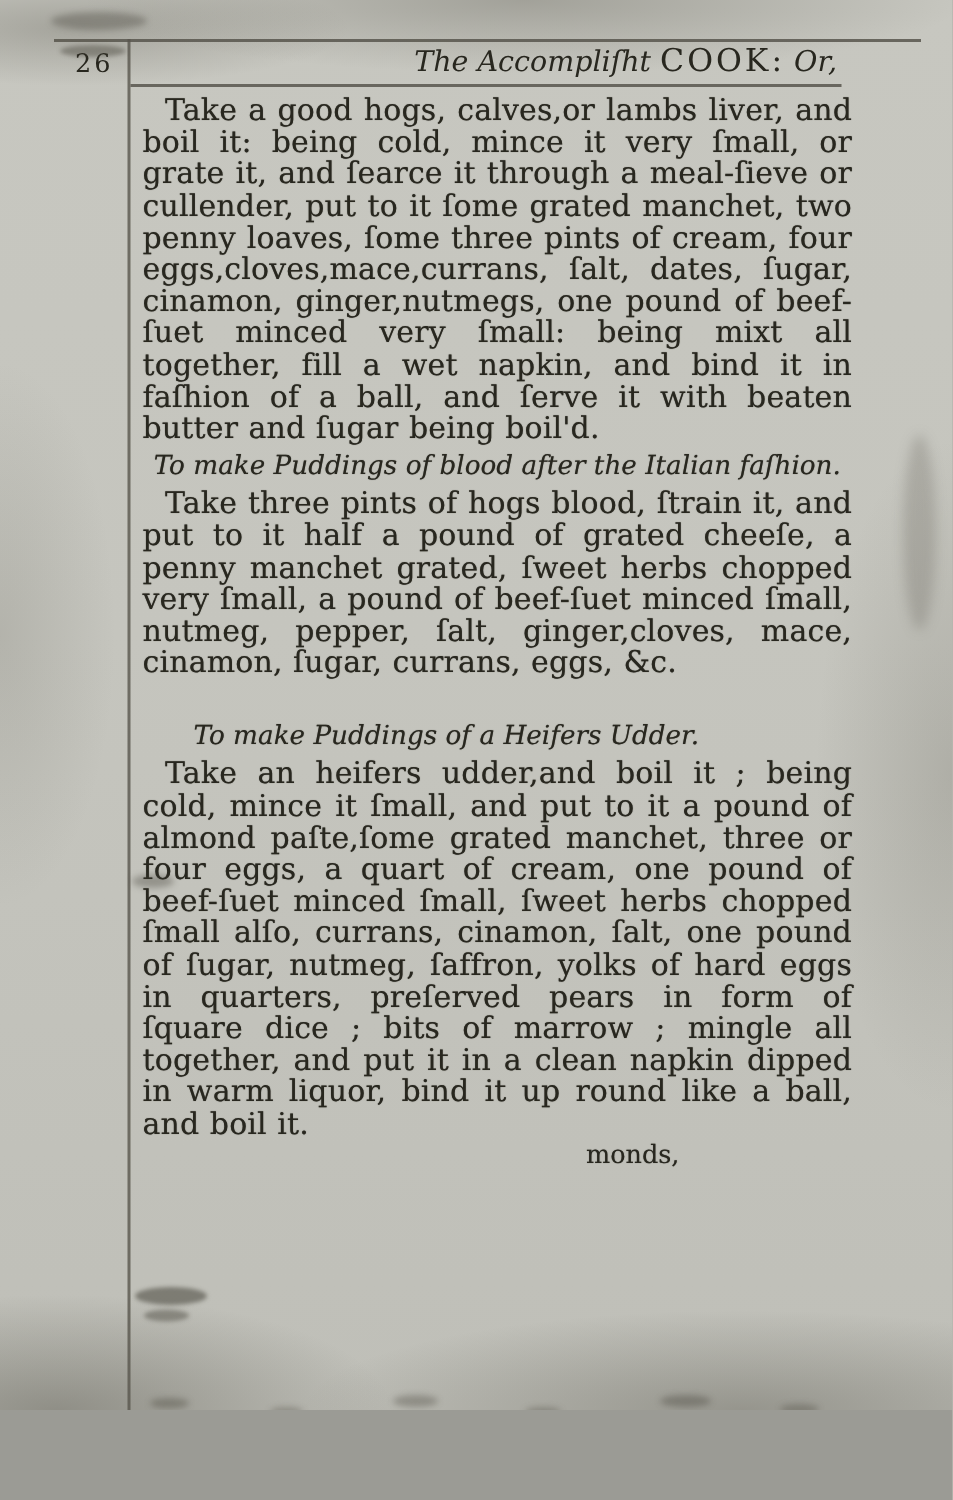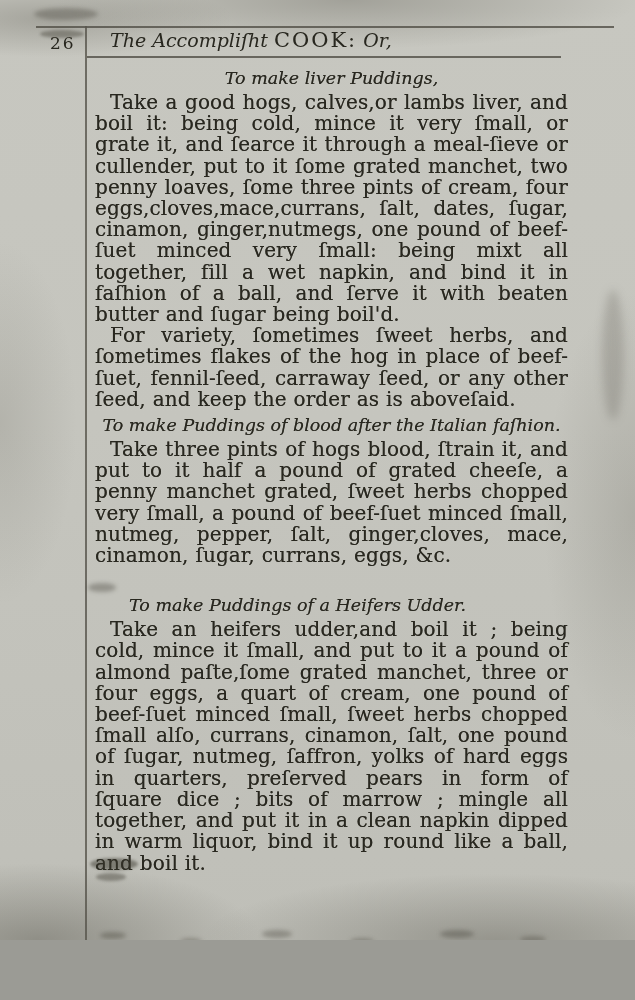--- a/index.html
+++ b/index.html
@@ -28,22 +28,22 @@
   .rule { position: absolute; background: #57554c; pointer-events: none; }
   .top-rule    { top: 26px; left: 36px; width: 578px; height: 2px; opacity: .85; }
   .left-rule   { top: 26px; left: 85px; width: 2px;  height: 960px; opacity: .8; }
   .header-rule { top: 56px; left: 87px; width: 474px; height: 2px; opacity: .85; }
 
   .page-number {
     position: absolute; top: 33px; left: 50px;
     font-size: 17px; letter-spacing: 2px;
   }
   .running-title {
-    position: absolute; top: 28px; left: 110px; width: 473px;
-    text-align: left; font-style: italic; font-size: 19px;
+    position: absolute; top: 28px; left: 85px; width: 473px;
+    text-align: right; font-style: italic; font-size: 19px;
     white-space: nowrap;
   }
   .running-title .caps {
     font-style: normal; font-size: 21px; letter-spacing: 2px;
   }
 
   .text-block {
     position: absolute; top: 63px; left: 95px; width: 473px;
     text-shadow: 0 0 0.6px rgba(40,39,31,0.65);
   }
@@ -75,31 +75,30 @@
 
   <div class="rule top-rule"></div>
   <div class="rule left-rule"></div>
   <div class="rule header-rule"></div>
 
   <span class="page-number">26</span>
 
   <span class="running-title"><em>The Accompliſht</em> <span class="caps">COOK:</span> <em>Or,</em></span>
 
   <main class="text-block">
-    <h2 class="recipe-heading center">To make liver Puddings,</h2>
     <p class="recipe-body">Take a good hogs, calves,or lambs liver, and boil it: being cold, mince it very ſmall, or grate it, and ſearce it through a meal-ſieve or cullender, put to it ſome grated manchet, two penny loaves, ſome three pints of cream, four eggs,cloves,mace,currans, ſalt, dates, ſugar, cinamon, ginger,nutmegs, one pound of beef-ſuet minced very ſmall: being mixt all together, fill a wet napkin, and bind it in faſhion of a ball, and ſerve it with beaten butter and ſugar being boil'd.</p>
 
-    <p class="recipe-body">For variety, ſometimes ſweet herbs, and ſometimes flakes of the hog in place of beef-ſuet, fennil-ſeed, carraway ſeed, or any other ſeed, and keep the order as is aboveſaid.</p>
 
     <h2 class="recipe-heading left">To make Puddings of blood after the Italian faſhion.</h2>
     <p class="recipe-body">Take three pints of hogs blood, ſtrain it, and put to it half a pound of grated cheeſe, a penny manchet grated, ſweet herbs chopped very ſmall, a pound of beef-ſuet minced ſmall, nutmeg, pepper, ſalt, ginger,cloves, mace, cinamon, ſugar, currans, eggs, &amp;c.</p>
 
     <h2 class="recipe-heading indented gap-above">To make Puddings of a Heifers Udder.</h2>
     <p class="recipe-body">Take an heifers udder,and boil it ; being cold, mince it ſmall, and put to it a pound of almond paſte,ſome grated manchet, three or four eggs, a quart of cream, one pound of beef-ſuet minced ſmall, ſweet herbs chopped ſmall alſo, currans, cinamon, ſalt, one pound of ſugar, nutmeg, ſaffron, yolks of hard eggs in quarters, preſerved pears in form of ſquare dice ; bits of marrow ; mingle all together, and put it in a clean napkin dipped in warm liquor, bind it up round like a ball, and boil it.</p>
 
+    <div class="catchword">monds,</div>
   </main>
 
   <div class="stain" style="left:34px; top:8px; width:64px; height:12px; background:rgba(70,67,58,0.35);"></div>
   <div class="stain" style="left:40px; top:30px; width:44px; height:8px; background:rgba(60,57,48,0.40); filter:blur(1.5px);"></div>
   <div class="stain" style="left:88px; top:583px; width:28px; height:9px; background:rgba(60,57,48,0.35);"></div>
   <div class="stain" style="left:602px; top:290px; width:22px; height:130px; background:rgba(95,93,83,0.25); filter:blur(4px);"></div>
   <div class="stain" style="left:90px; top:858px; width:48px; height:12px; background:rgba(58,55,46,0.50); filter:blur(1.5px);"></div>
   <div class="stain" style="left:96px; top:873px; width:30px; height:8px; background:rgba(58,55,46,0.40); filter:blur(1.5px);"></div>
   <div class="stain" style="left:100px; top:932px; width:26px; height:7px; background:rgba(62,59,50,0.35);"></div>
   <div class="stain" style="left:180px; top:938px; width:22px; height:6px; background:rgba(62,59,50,0.30);"></div>

